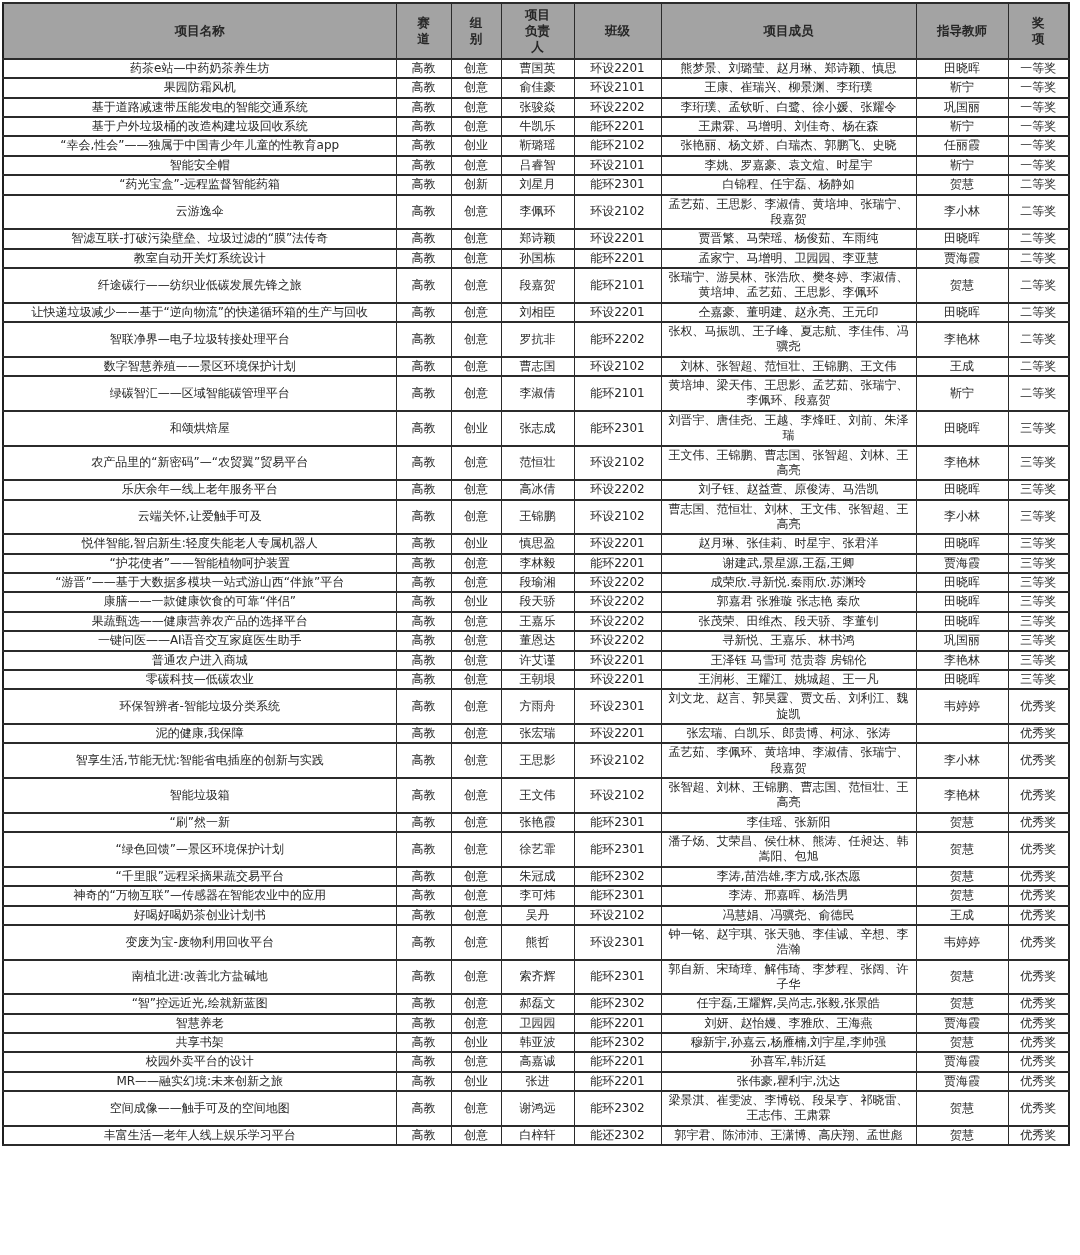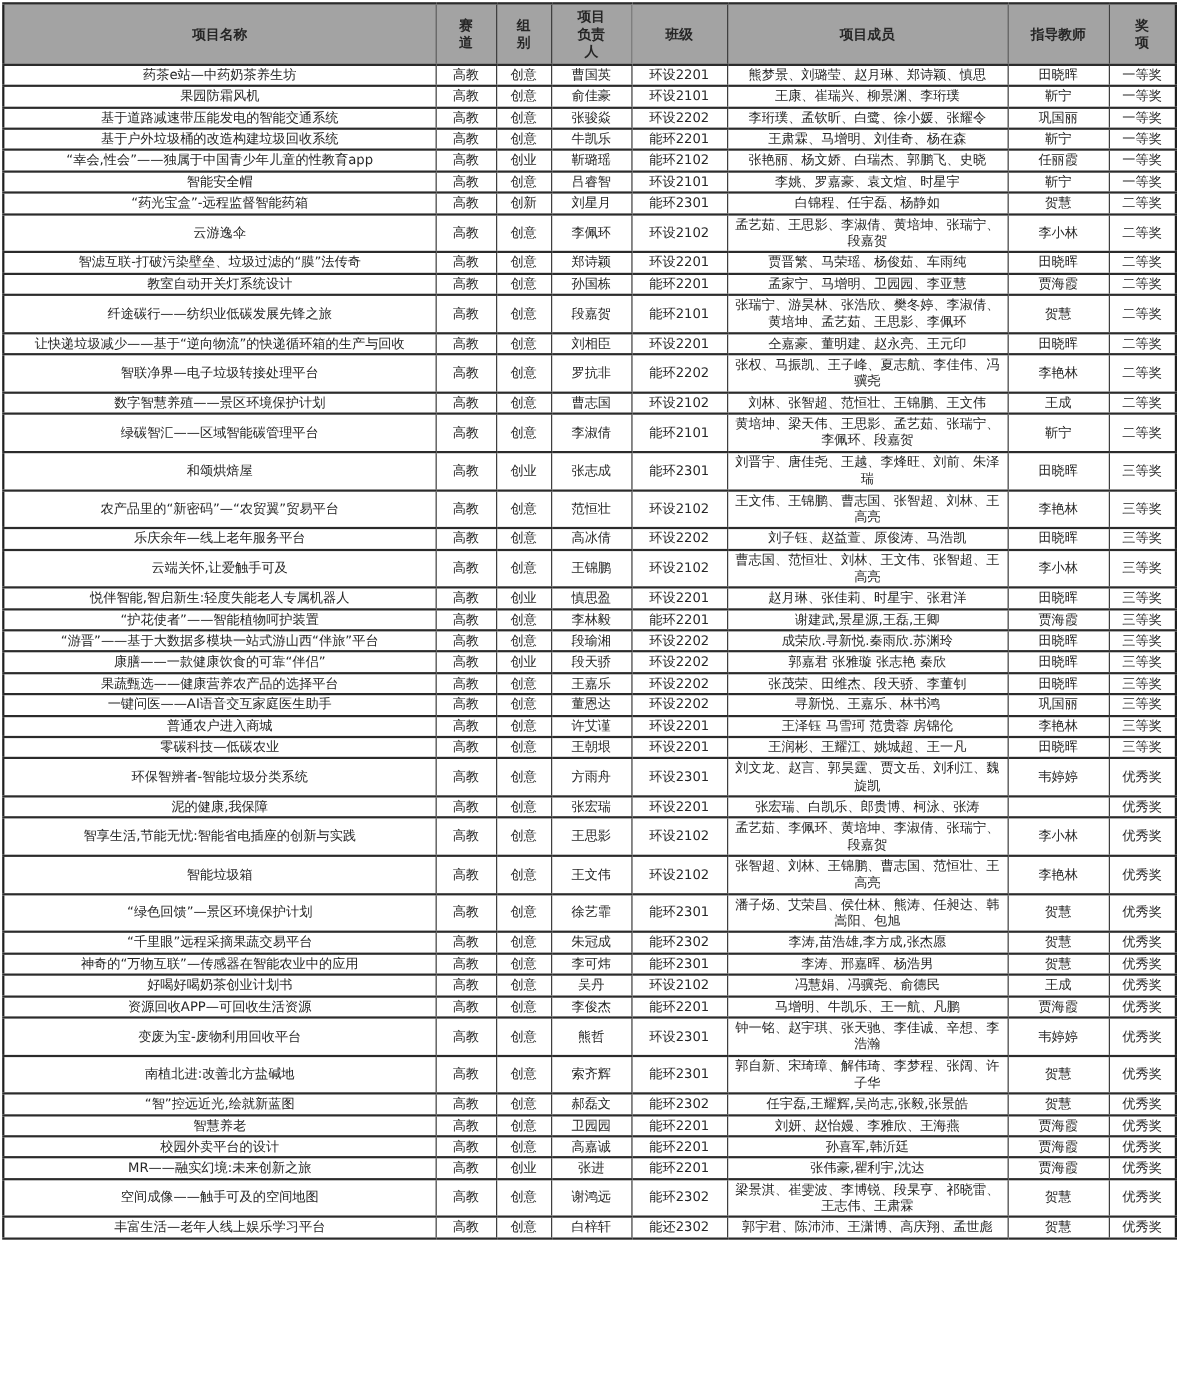--- a/index.html
+++ b/index.html
@@ -383,20 +383,30 @@
       <td class="c-name">智能垃圾箱</td>
       <td class="c-track">高教</td>
       <td class="c-group">创意</td>
       <td class="c-leader">王文伟</td>
       <td class="c-class">环设2102</td>
       <td class="c-members">张智超、刘林、王锦鹏、曹志国、范恒壮、王高亮</td>
       <td class="c-teacher">李艳林</td>
       <td class="c-award">优秀奖</td>
     </tr>
         <tr>
+      <td class="c-name">“刷”然一新</td>
+      <td class="c-track">高教</td>
+      <td class="c-group">创意</td>
+      <td class="c-leader">张艳霞</td>
+      <td class="c-class">能环2301</td>
+      <td class="c-members">李佳瑶、张新阳</td>
+      <td class="c-teacher">贺慧</td>
+      <td class="c-award">优秀奖</td>
+    </tr>
+        <tr>
       <td class="c-name">“绿色回馈”—景区环境保护计划</td>
       <td class="c-track">高教</td>
       <td class="c-group">创意</td>
       <td class="c-leader">徐艺霏</td>
       <td class="c-class">能环2301</td>
       <td class="c-members">潘子炀、艾荣昌、侯仕林、熊涛、任昶达、韩嵩阳、包旭</td>
       <td class="c-teacher">贺慧</td>
       <td class="c-award">优秀奖</td>
     </tr>
         <tr>
@@ -420,30 +430,20 @@
       <td class="c-award">优秀奖</td>
     </tr>
         <tr>
       <td class="c-name">好喝好喝奶茶创业计划书</td>
       <td class="c-track">高教</td>
       <td class="c-group">创意</td>
       <td class="c-leader">吴丹</td>
       <td class="c-class">环设2102</td>
       <td class="c-members">冯慧娟、冯骥尧、俞德民</td>
       <td class="c-teacher">王成</td>
-      <td class="c-award">优秀奖</td>
-    </tr>
-        <tr>
-      <td class="c-name">资源回收APP—可回收生活资源</td>
-      <td class="c-track">高教</td>
-      <td class="c-group">创意</td>
-      <td class="c-leader">李俊杰</td>
-      <td class="c-class">能环2201</td>
-      <td class="c-members">马增明、牛凯乐、王一航、凡鹏</td>
-      <td class="c-teacher">贾海霞</td>
       <td class="c-award">优秀奖</td>
     </tr>
         <tr>
       <td class="c-name">变废为宝-废物利用回收平台</td>
       <td class="c-track">高教</td>
       <td class="c-group">创意</td>
       <td class="c-leader">熊哲</td>
       <td class="c-class">环设2301</td>
       <td class="c-members">钟一铭、赵宇琪、张天驰、李佳诚、辛想、李浩瀚</td>
       <td class="c-teacher">韦婷婷</td>
@@ -470,20 +470,30 @@
       <td class="c-award">优秀奖</td>
     </tr>
         <tr>
       <td class="c-name">智慧养老</td>
       <td class="c-track">高教</td>
       <td class="c-group">创意</td>
       <td class="c-leader">卫园园</td>
       <td class="c-class">能环2201</td>
       <td class="c-members">刘妍、赵怡嫚、李雅欣、王海燕</td>
       <td class="c-teacher">贾海霞</td>
+      <td class="c-award">优秀奖</td>
+    </tr>
+        <tr>
+      <td class="c-name">共享书架</td>
+      <td class="c-track">高教</td>
+      <td class="c-group">创业</td>
+      <td class="c-leader">韩亚波</td>
+      <td class="c-class">能环2302</td>
+      <td class="c-members">穆新宇,孙嘉云,杨雁楠,刘宇星,李帅强</td>
+      <td class="c-teacher">贺慧</td>
       <td class="c-award">优秀奖</td>
     </tr>
         <tr>
       <td class="c-name">校园外卖平台的设计</td>
       <td class="c-track">高教</td>
       <td class="c-group">创意</td>
       <td class="c-leader">高嘉诚</td>
       <td class="c-class">能环2201</td>
       <td class="c-members">孙喜军,韩沂廷</td>
       <td class="c-teacher">贾海霞</td>

